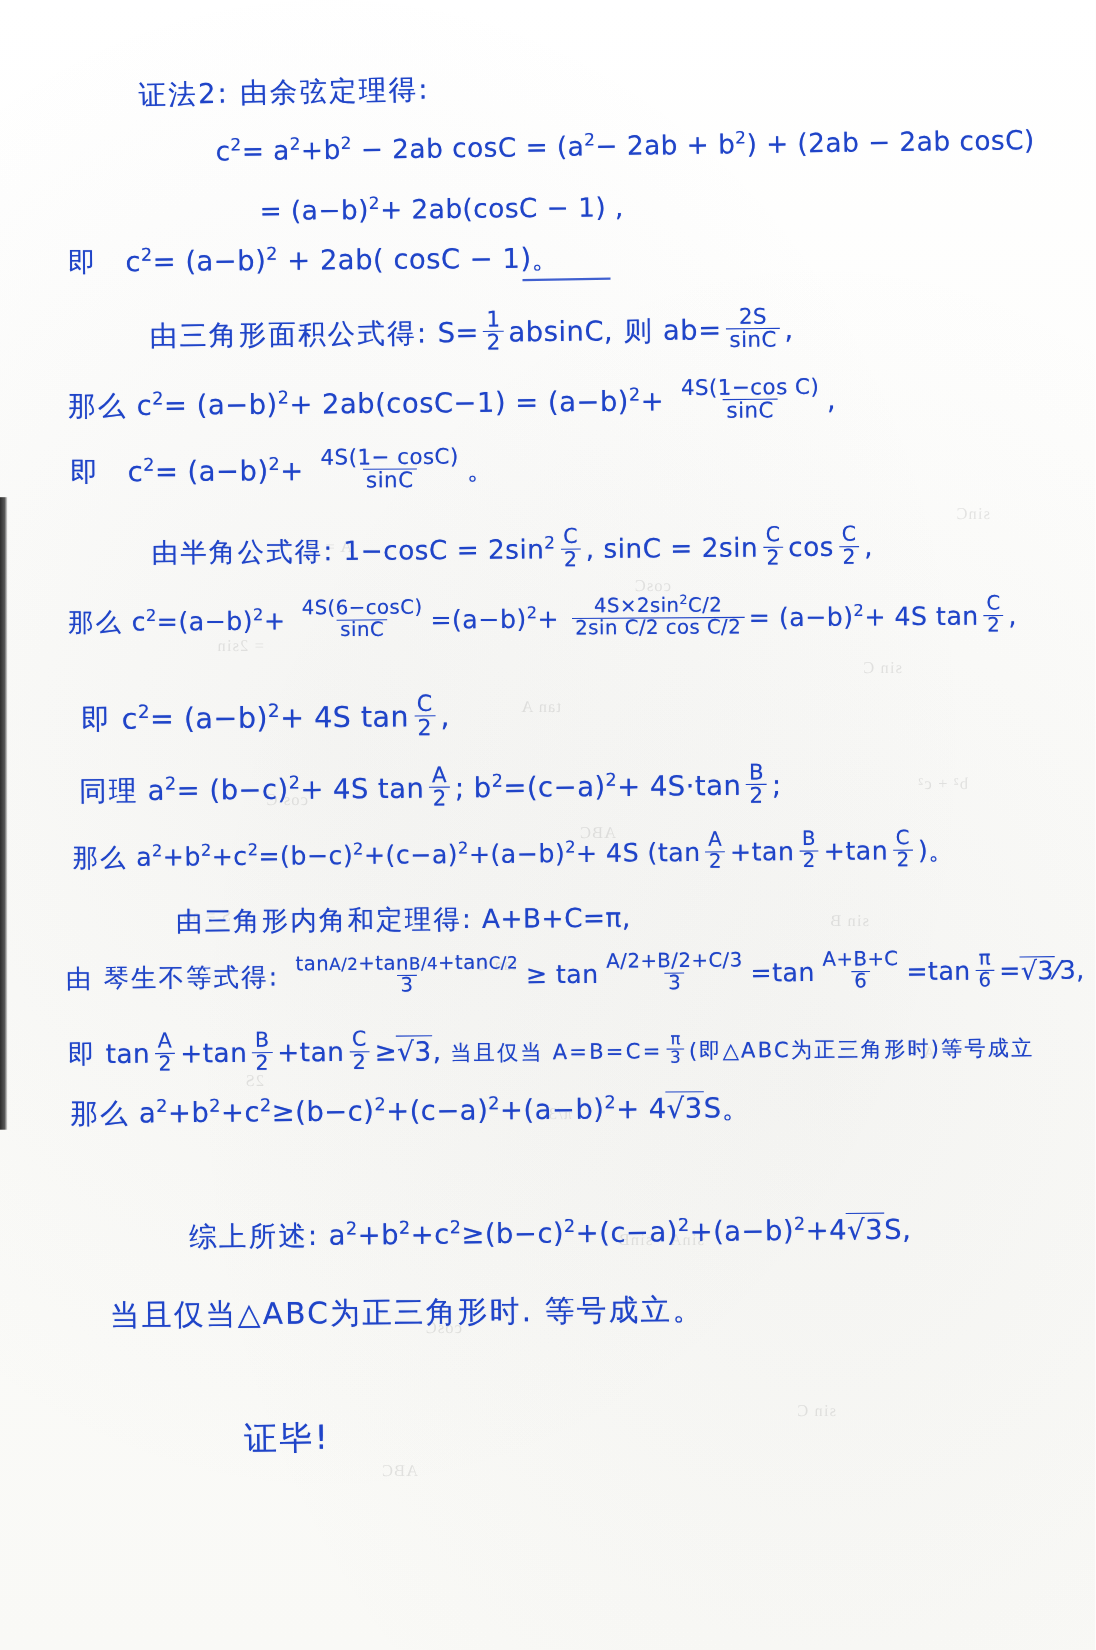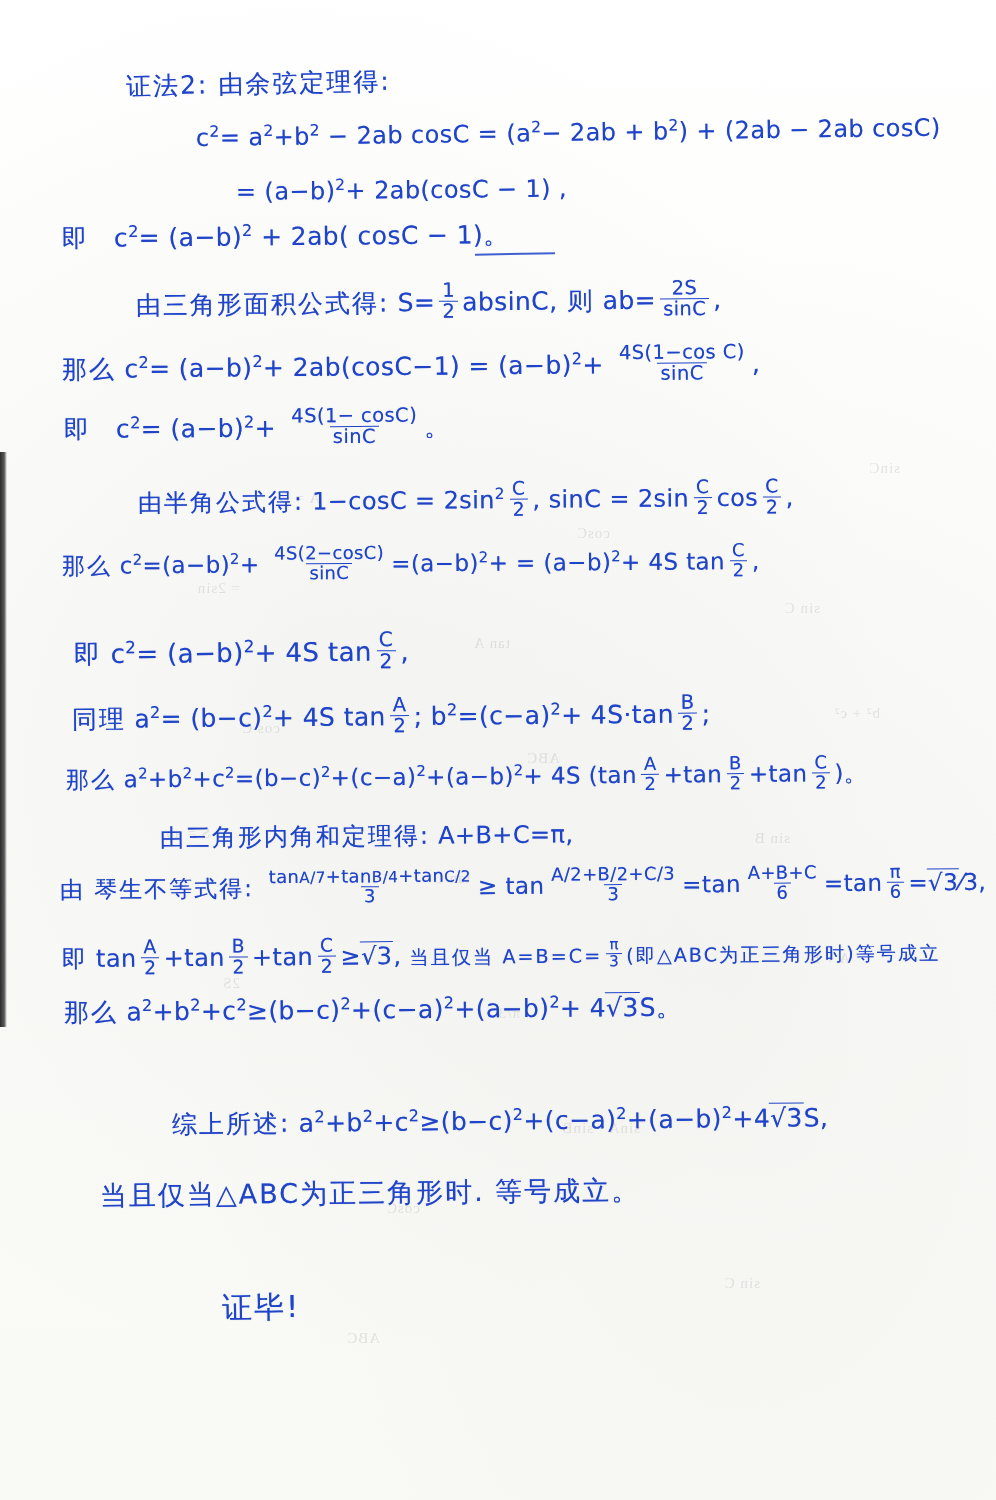--- a/index.html
+++ b/index.html
@@ -193,23 +193,26 @@
           <span class="num">C</span>
           <span class="den">2</span>
         </span>cos<span class="frac">
           <span class="num">C</span>
           <span class="den">2</span>
         </span>,
     </div>
 
     <div class="ln" style="left:62px; top:548px; font-size:23px; transform:rotate(-0.4deg);">
       <span class="han">那么</span> c<span class="sup">2</span>=(a−b)<span class="sup">2</span>+ <span class="frac">
-          <span class="num">4S(2−cosC)</span>
-          <span class="den">sinC</span>
-        </span>=(a−b)<span class="sup">2</span>+ = (a−b)<span class="sup">2</span>+ 4S tan<span class="frac">
+          <span class="num">4S(6−cosC)</span>
+          <span class="den">sinC</span>
+        </span>=(a−b)<span class="sup">2</span>+ <span class="frac">
+          <span class="num">4S×2sin<span class="sup">2</span>C/2</span>
+          <span class="den">2sin C/2 cos C/2</span>
+        </span>= (a−b)<span class="sup">2</span>+ 4S tan<span class="frac">
           <span class="num">C</span>
           <span class="den">2</span>
         </span>,
     </div>
 
     <div class="ln" style="left:74px; top:634px; font-size:26px; transform:rotate(-0.5deg);">
       <span class="han">即</span> c<span class="sup">2</span>= (a−b)<span class="sup">2</span>+ 4S tan<span class="frac">
           <span class="num">C</span>
           <span class="den">2</span>
         </span>,
@@ -237,21 +240,21 @@
           <span class="den">2</span>
         </span>)。
     </div>
 
     <div class="ln" style="left:160px; top:822px; font-size:24px; transform:rotate(-0.5deg);">
       <span class="han">由三角形内角和定理得:</span> A+B+C=π,
     </div>
 
     <div class="ln" style="left:60px; top:872px; font-size:23px; transform:rotate(-0.5deg);">
       <span class="han">由 琴生不等式得:</span> <span class="frac">
-          <span class="num">tan<span style="font-size:0.85em">A/7</span>+tan<span style="font-size:0.85em">B/4</span>+tan<span style="font-size:0.85em">C/2</span></span>
+          <span class="num">tan<span style="font-size:0.85em">A/2</span>+tan<span style="font-size:0.85em">B/4</span>+tan<span style="font-size:0.85em">C/2</span></span>
           <span class="den">3</span>
         </span>≥ tan<span class="frac">
           <span class="num">A/2+B/2+C/3</span>
           <span class="den">3</span>
         </span>=tan<span class="frac">
           <span class="num">A+B+C</span>
           <span class="den">6</span>
         </span>=tan<span class="frac">
           <span class="num">π</span>
           <span class="den">6</span>

